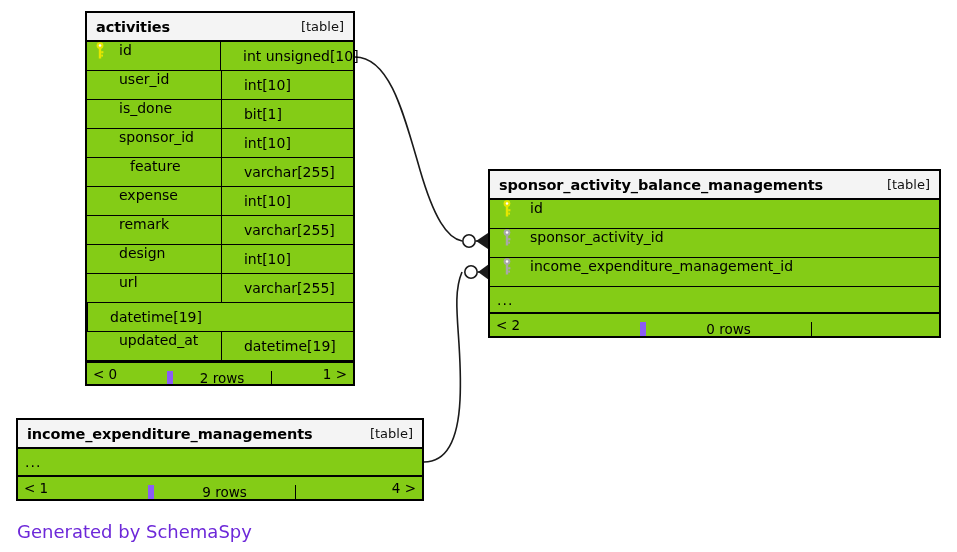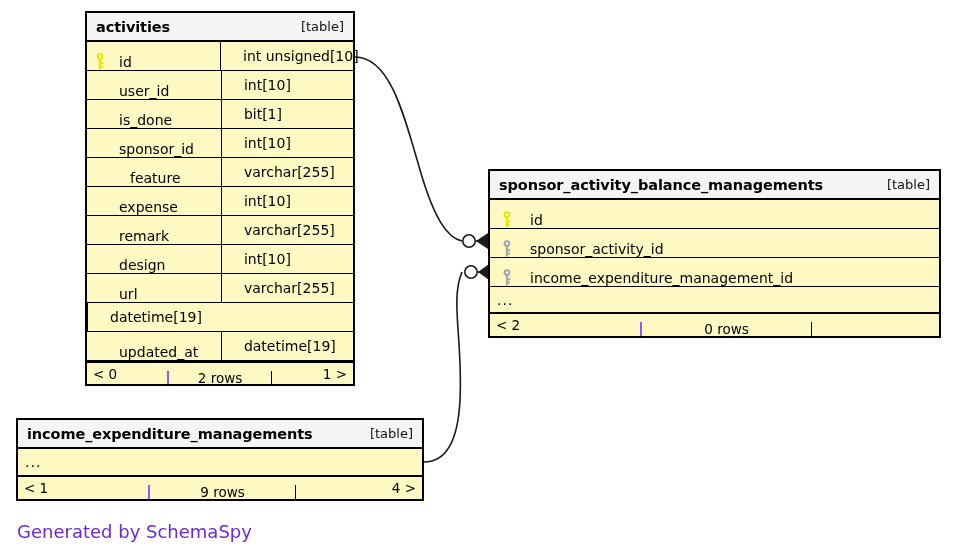--- a/index.html
+++ b/index.html
@@ -26,21 +26,21 @@
     left: 0;
     top: 0;
     width: 957px;
     height: 552px;
     pointer-events: none;
     z-index: 1;
   }
   .table-box {
     position: absolute;
     box-sizing: border-box;
-    background: #fef9c3;
+    background: #84cc16;
     border: 2px solid #000000;
     z-index: 2;
   }
   .tbl-header {
     display: flex;
     align-items: center;
     justify-content: space-between;
     background: #f4f4f4;
     border-bottom: 2px solid #000000;
     box-sizing: border-box;
@@ -61,21 +61,21 @@
   .col-row {
     display: flex;
     align-items: stretch;
     box-sizing: border-box;
     border-bottom: 1px solid #000000;
     height: 29px;
   }
   .col-row:last-child { border-bottom: none; }
   .col-name {
     display: flex;
-    align-items: flex-end;
+    align-items: flex-start;
     box-sizing: border-box;
     font-size: 14px;
     white-space: nowrap;
     overflow: hidden;
   }
   .col-type {
     display: flex;
     align-items: center;
     box-sizing: border-box;
     font-size: 14px;
@@ -112,21 +112,21 @@
   .foot-cell {
     display: flex;
     align-items: center;
     box-sizing: border-box;
     font-size: 13.5px;
     padding: 0 6px;
   }
   .foot-left { justify-content: flex-start; }
   .foot-mid {
     justify-content: center;
-    border-left: 2px solid #8b5cf6;
+    border-left: 6px solid #8b5cf6;
     border-right: 1px solid #000000;
     margin-top: 8px;
   }
   .foot-right { justify-content: flex-end; }
   .credit {
     position: absolute;
     left: 17px;
     top: 521px;
     font-size: 18px;
     color: #6d28d9;

